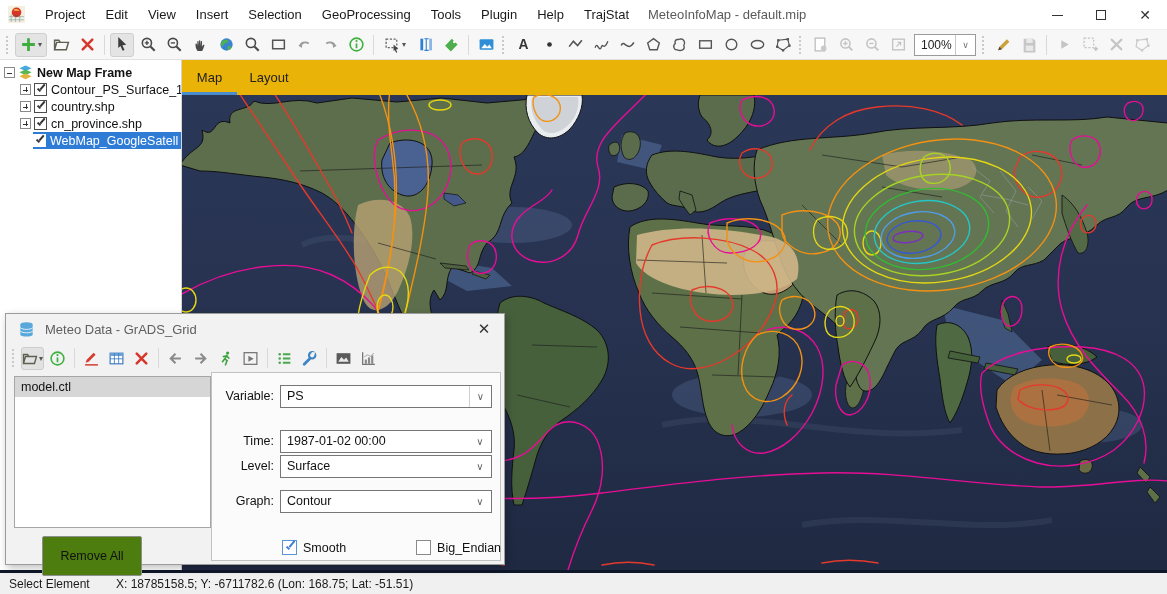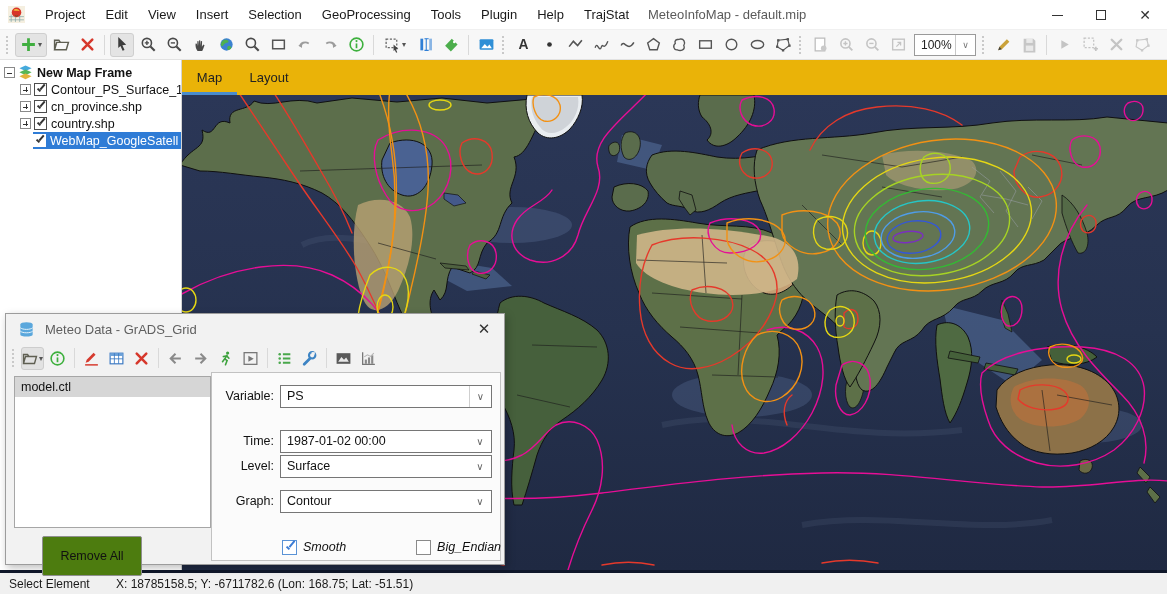--- a/index.html
+++ b/index.html
@@ -64,21 +64,21 @@
   .file-list { position:absolute; left:8px; top:62px; width:197px; height:152px; background:#fff; border:1px solid #a6a6a6; font-size:12.5px; }
   .file-item { height:20px; line-height:20px; padding-left:6px; background:#d6d6d6; }
   .removeall-btn { position:absolute; left:36px; top:222px; width:100px; height:40px; background:#4d7c0f; border:1px solid #8f8f8f; border-radius:2px; font-size:12.5px; display:flex; align-items:center; justify-content:center; color:#111; }
   .form-panel { position:absolute; left:205px; top:58px; width:290px; height:189px; background:#fbfbfb; border:1px solid #c2c2c2; }
   .frow { position:absolute; left:0; width:100%; height:24px; display:flex; align-items:center; }
   .flabel { width:62px; text-align:right; font-size:12.5px; color:#111; flex:0 0 auto; }
   .fcombo { flex:1; height:23px; border:1px solid #767676; background:#fff; margin:0 8px 0 6px; display:flex; align-items:center; }
   .fcombo .cv { flex:1; font-size:12.5px; padding-left:6px; color:#111; }
   .fcombo .ca { width:22px; text-align:center; color:#666; font-size:10px; }
   .fcheckrow { position:absolute; left:0; top:162px; width:100%; height:24px; display:flex; align-items:center; }
-  .fcheck { display:flex; align-items:center; font-size:12.5px;font-style:italic; }
+  .fcheck { display:flex; align-items:flex-end; font-size:12.5px; }
   .ckbox { width:15px; height:15px; border:1px solid #8a8a8a; background:#fff; margin-right:6px; position:relative; }
   .ckbox.checked { border-color:#5a93d6; }
   .ckbox.checked:before { content:""; position:absolute; left:2.5px; top:6px; width:4px; height:2px; background:#3a7bd5; transform:rotate(45deg); }
   .ckbox.checked:after { content:""; position:absolute; left:5px; top:2.5px; width:8px; height:2px; background:#3a7bd5; transform:rotate(-50deg); }
 
   
   .statusbar { position:absolute; left:0; top:570px; width:1167px; height:24px; background:#f0f0f0; border-top:3px solid #0f172a; display:flex; align-items:center; font-size:12px; color:#1a1a1a; }
   .sb-left { padding-left:9px; width:106px; }
   .sb-coords { padding-left:10px; }
 </style>
@@ -375,26 +375,26 @@
     <span class="lbl">New Map Frame</span>
   </div>
   <div class="trow child">
     <span class="ebox plus"></span>
     <span class="cbox checked"></span>
     <span class="lbl">Contour_PS_Surface_19</span>
   </div>
   <div class="trow child">
     <span class="ebox plus"></span>
     <span class="cbox checked"></span>
-    <span class="lbl">cn_province.shp</span>
+    <span class="lbl">country.shp</span>
   </div>
   <div class="trow child">
     <span class="ebox plus"></span>
     <span class="cbox checked"></span>
-    <span class="lbl">country.shp</span>
+    <span class="lbl">cn_province.shp</span>
   </div>
   <div class="trow selected">
     <span class="cbox checked"></span>
     <span class="lbl">WebMap_GoogleSatell</span>
   </div>
 </div>
 
 <div class="tabstrip">
   <div class="tab t-map selected">
       <span>Map</span>

